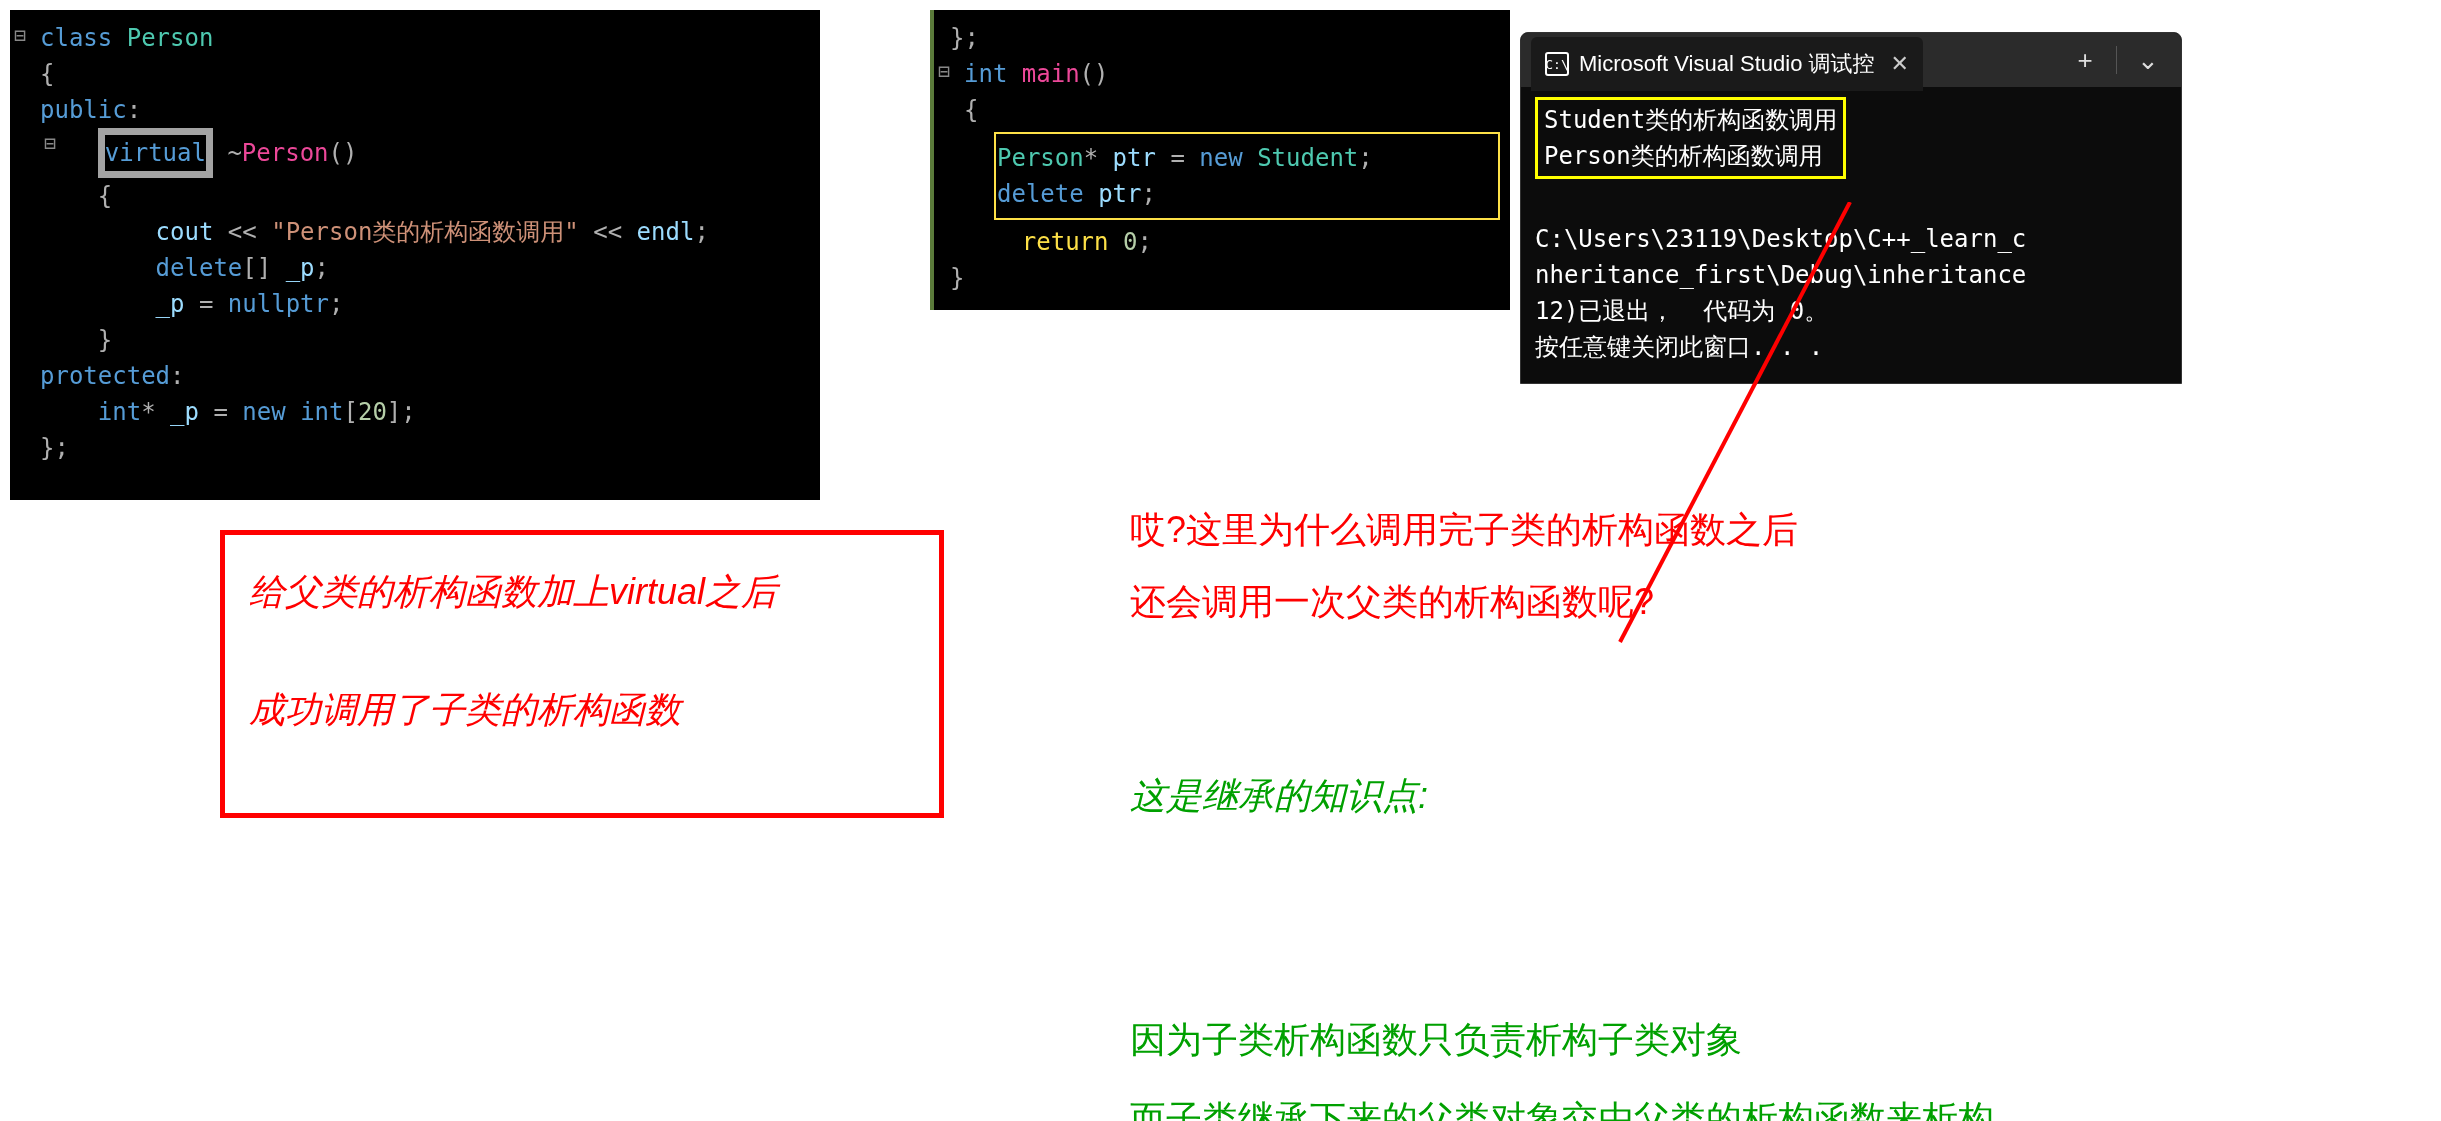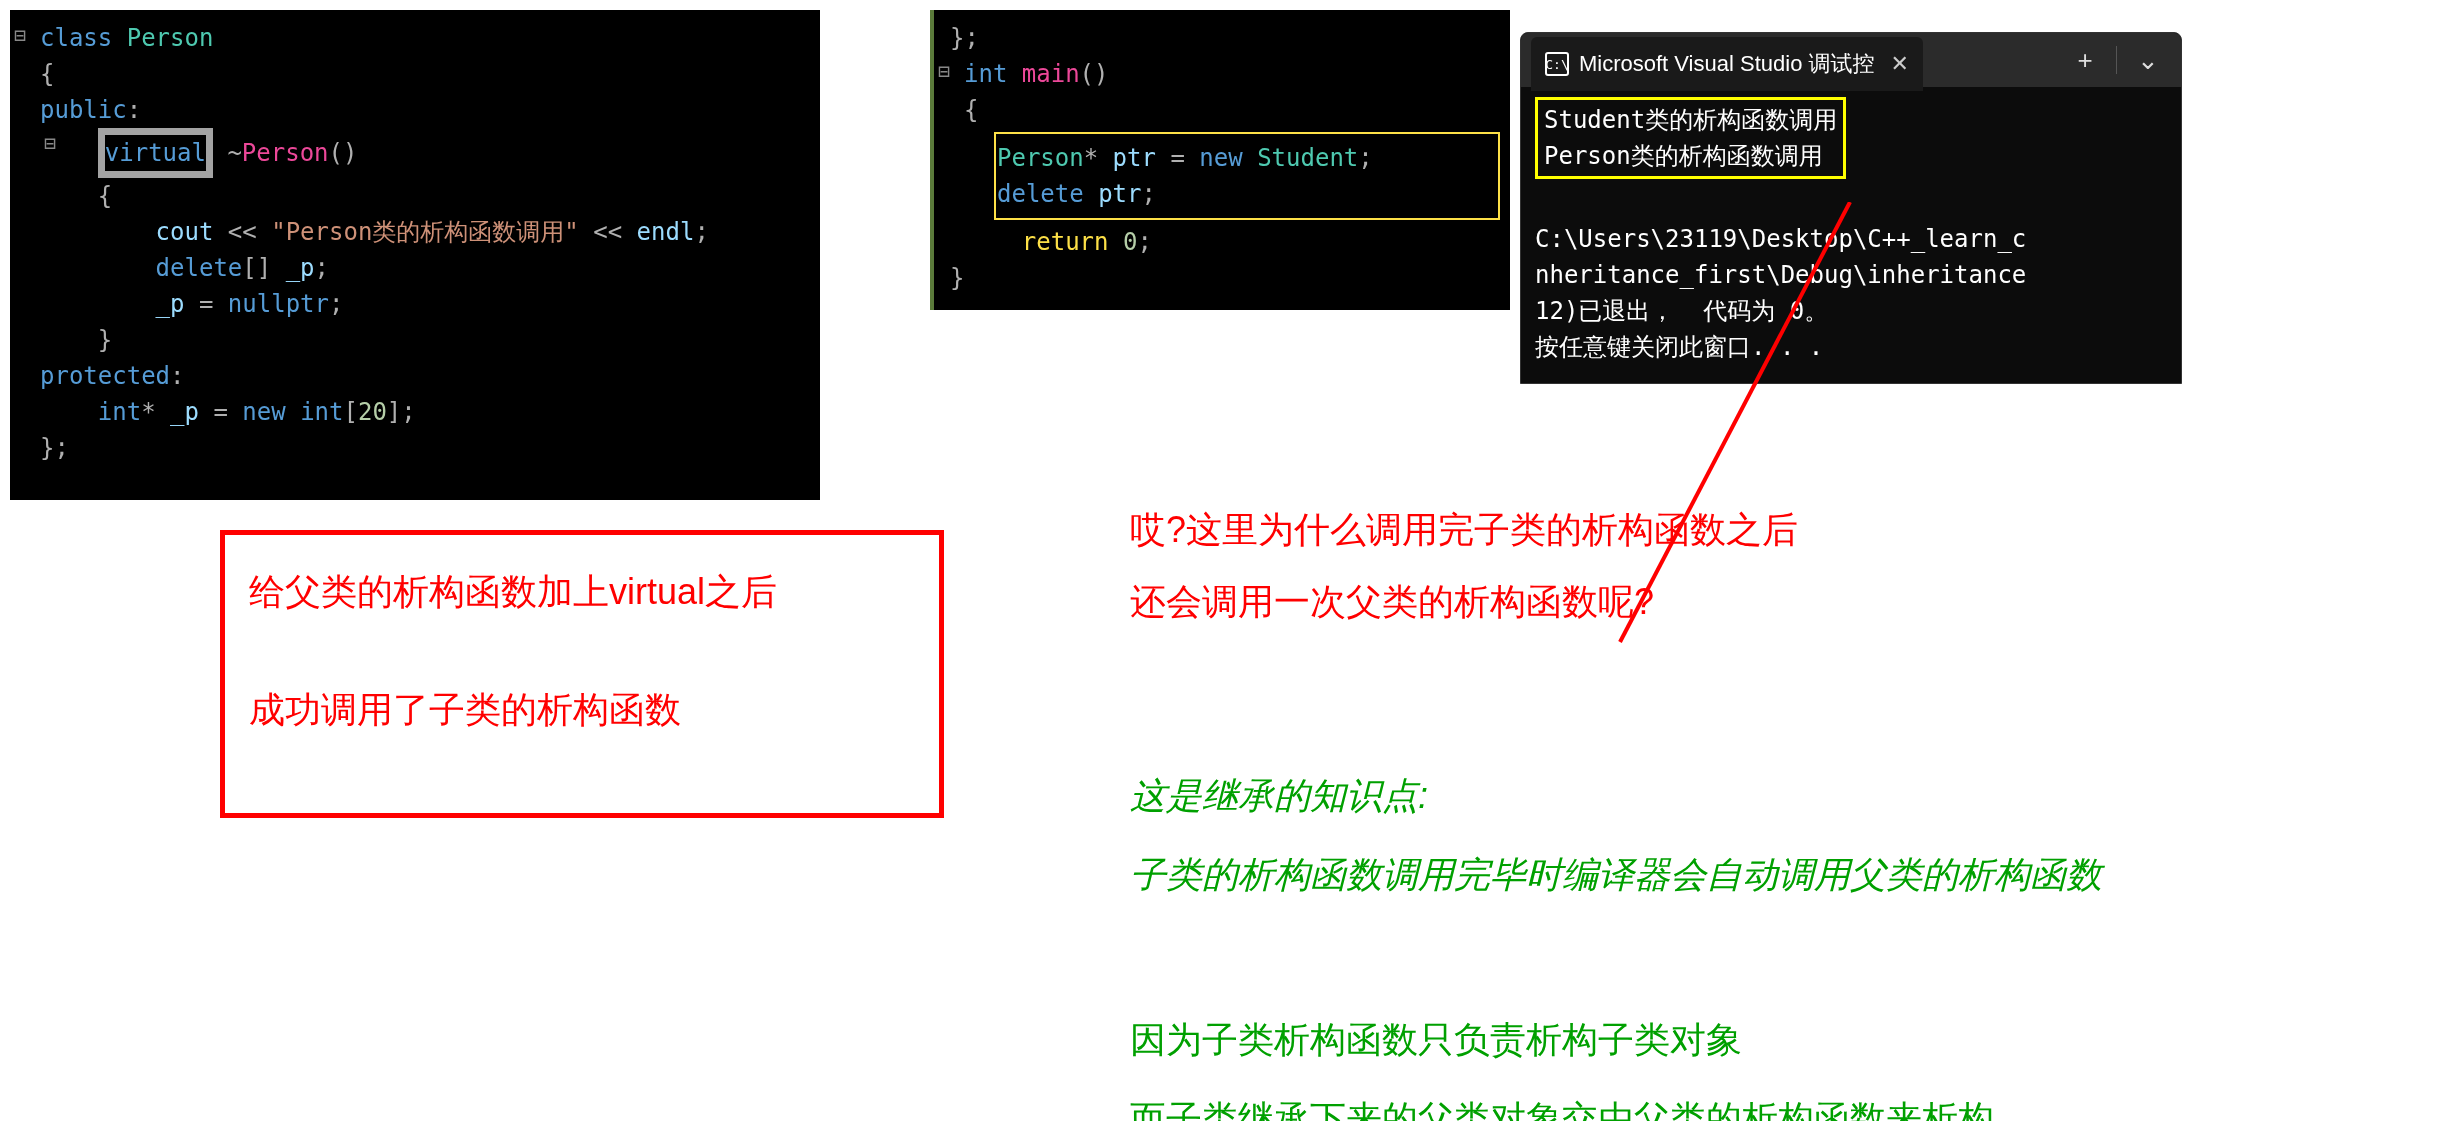--- a/index.html
+++ b/index.html
@@ -137,20 +137,21 @@
     width: 724px;
     height: 288px;
     border: 5px solid #ff0000;
     box-sizing: border-box;
     padding: 28px 24px;
   }
   .red-text {
     color: #ff0000;
     font-size: 36px;
     line-height: 1.6;
+    font-style: italic;
   }
   .red-text.block2 { margin-top: 60px; }
 
   
   .red-question {
     position: absolute;
     left: 1130px;
     top: 494px;
     color: #ff0000;
     font-size: 36px;
@@ -232,21 +233,20 @@
   <div class="red-text block2">成功调用了子类的析构函数</div>
 </div>
 
 <div class="red-question">
   <div>哎?这里为什么调用完子类的析构函数之后</div>
   <div>还会调用一次父类的析构函数呢?</div>
 </div>
 
 <div class="green-text block1">
   <div>这是继承的知识点:</div>
-  <div>子类的析构函数调用完毕时编译器会自动调用父类的析构函数</div>
 </div>
 
 <div class="green-text block2">
   <div>因为子类析构函数只负责析构子类对象</div>
   <div>而子类继承下来的父类对象交由父类的析构函数来析构</div>
 </div>
 
 <svg class="red-arrow-svg" width="300" height="460">
   <line x1="260" y1="0" x2="30" y2="440" stroke="#ff0000" stroke-width="4"></line>
 </svg>

